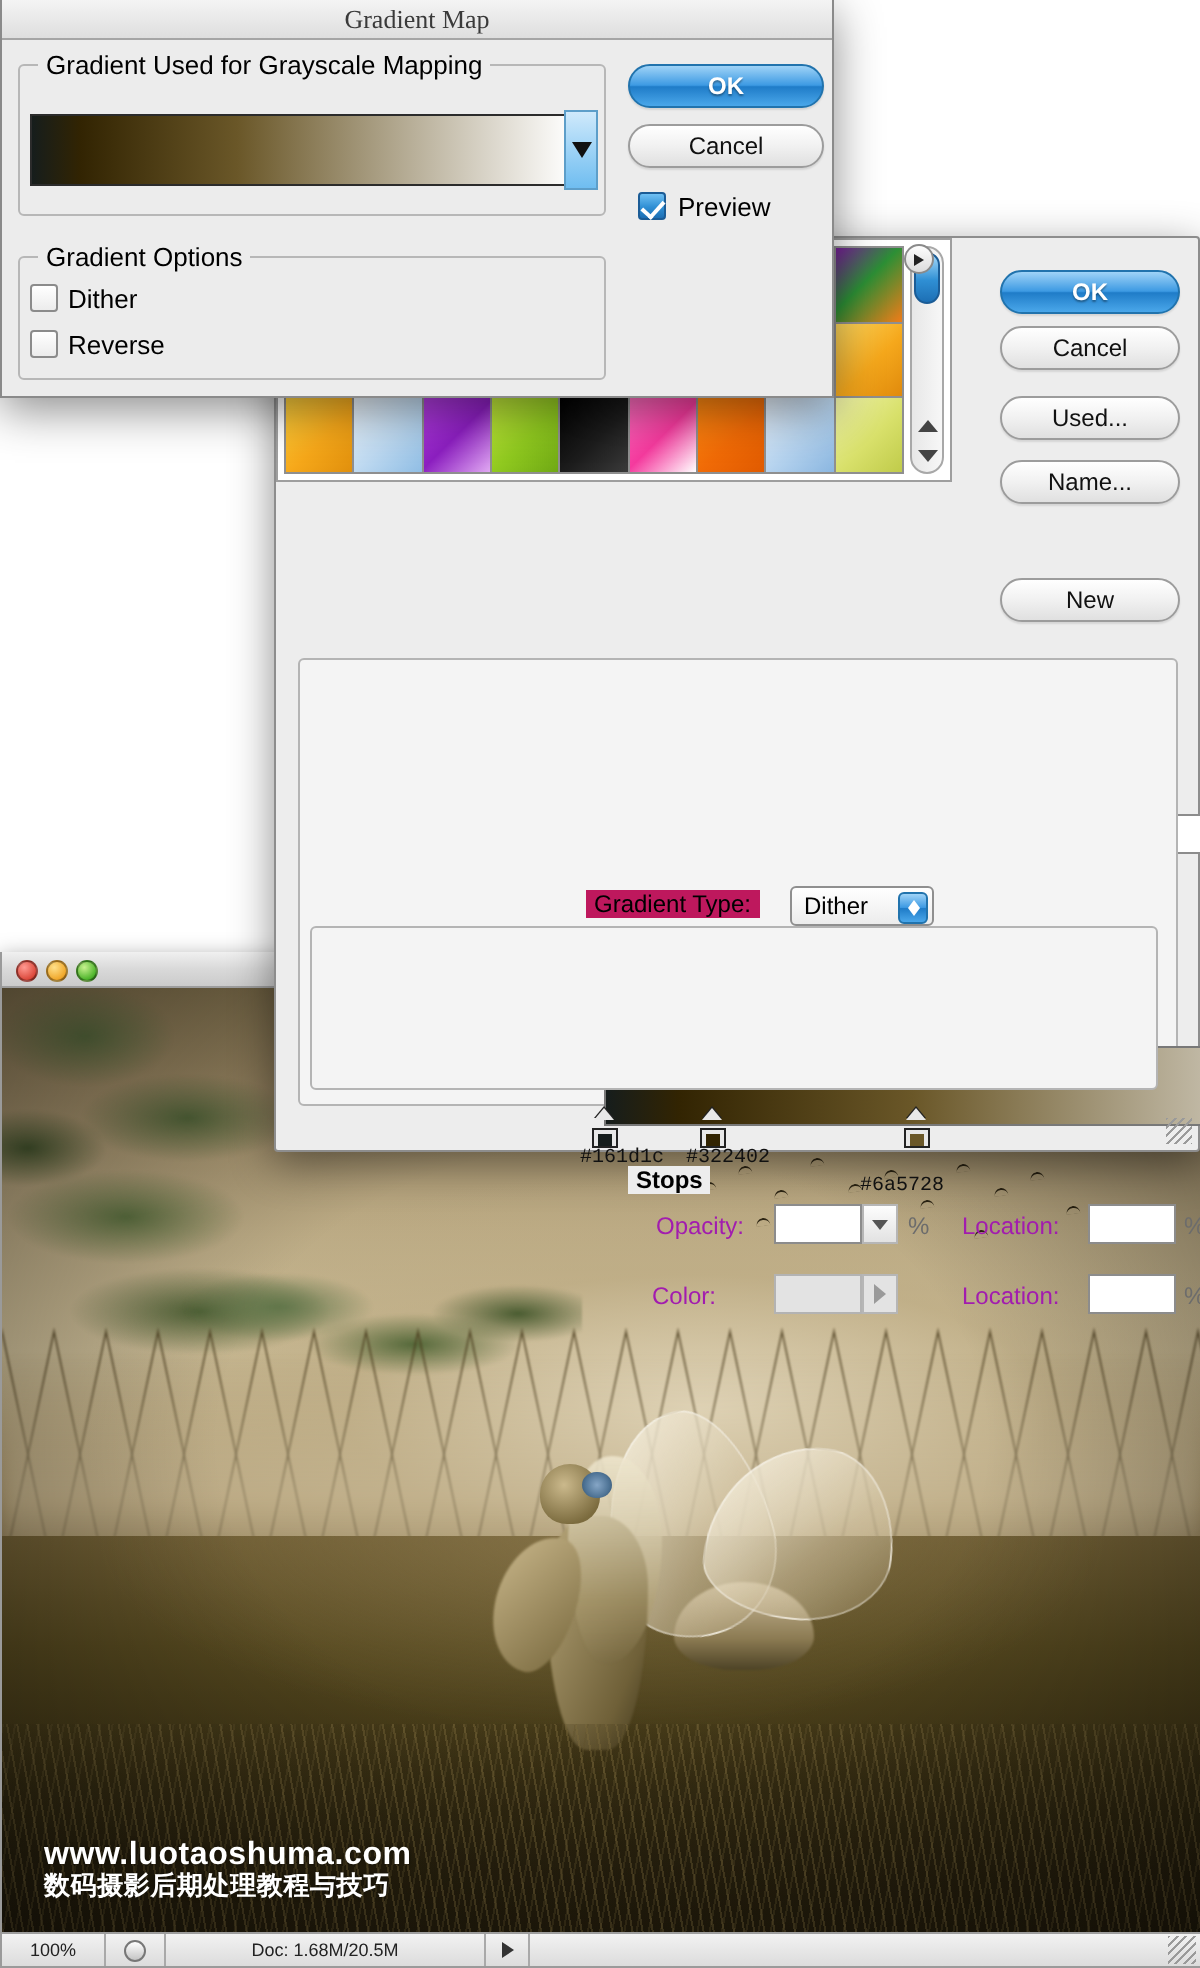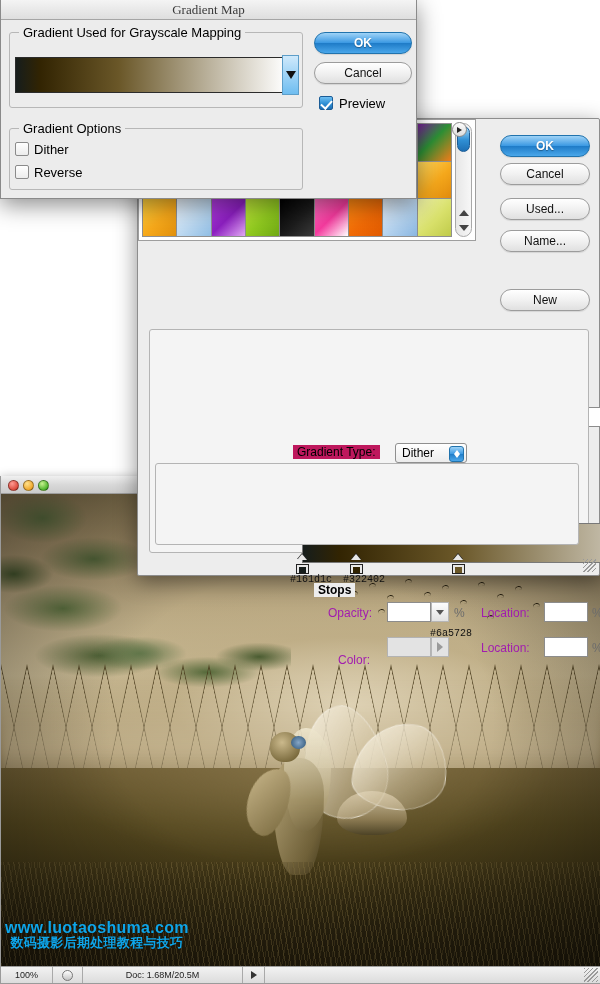--- a/index.html
+++ b/index.html
@@ -134,23 +134,23 @@
   }
   .foreground-grass {
     position:absolute; left:0; bottom:0; width:100%; height:22%;
     background:
       repeating-linear-gradient(80deg, rgba(122,104,58,.45) 0 1px, rgba(0,0,0,0) 1px 5px),
       repeating-linear-gradient(100deg, rgba(96,82,44,.4) 0 1px, rgba(0,0,0,0) 1px 6px),
       linear-gradient(to bottom, rgba(58,48,22,.2), #241d0c);
   }
 
   #watermark {
-    position:absolute; left:4px; bottom:16px; line-height:1.05;
-    color:#0ea5e9; font-weight:bold; letter-spacing:.3px;
-    text-shadow:0 0 2px rgba(0,0,0,.5); pointer-events:none;text-align:center;
+    position:absolute; left:21px; bottom:16px; line-height:1.05;
+    color:#ffffff; font-weight:bold; letter-spacing:.3px;
+    text-shadow:0 0 2px rgba(0,0,0,.5); pointer-events:none;
   }
   #watermark .wm1 { font-size:16px; }
   #watermark .wm2 { font-size:13px; }
 
   #doc-statusbar {
     position:absolute; left:0; bottom:0; width:600px; height:17px;
     background:linear-gradient(to bottom,#f2f2f2,#dcdcdc);
     border-top:1px solid #9d9d9d;
     display:flex; align-items:center; font-size:9px; color:#222;
   }
@@ -500,37 +500,37 @@
       <div class="sw" style="background:#322402;"></div>
   </div>
   <div class="stop-bot" style="left:314px; top:440px;">
     <div class="pt"></div>
       <div class="house"></div>
       <div class="sw" style="background:#6a5728;"></div>
   </div>
 
   <span class="hexlabel" style="left:152px; top:455px;">#161d1c</span>
   <span class="hexlabel" style="left:205px; top:455px;">#322402</span>
-  <span class="hexlabel" style="left:292px; top:469px;margin-top:40px;">#6a5728</span>
+  <span class="hexlabel" style="left:292px; top:469px;">#6a5728</span>
 
   <div class="panel-group" id="stops-group"></div>
   <span id="stops-legend">Stops</span>
 
   <span class="fld-label dim" style="left:190px; top:487px;">Opacity:</span>
   <div class="txtfield" style="left:249px; top:483px; width:44px;"></div>
   <div style="position:absolute; left:293px; top:483px; width:18px; height:20px; background:linear-gradient(to bottom,#fdfdfd,#e2e2e2); border:1px solid #b6b6b6; display:flex; align-items:center; justify-content:center;">
     <i style="width:0;height:0;border-left:4px solid transparent;border-right:4px solid transparent;border-top:5px solid #555;display:block;"></i>
   </div>
   <span class="pct" style="left:316px; top:487px;">%</span>
 
   <span class="fld-label dim" style="left:343px; top:487px;">Location:</span>
   <div class="txtfield" style="left:406px; top:483px; width:44px;"></div>
   <span class="pct" style="left:454px; top:487px;">%</span>
 
-  <span class="fld-label dim" style="left:200px; top:522px;margin-top:12px;">Color:</span>
+  <span class="fld-label dim" style="left:188px; top:522px;">Color:</span>
   <div class="txtfield dim" style="left:249px; top:518px; width:44px;"></div>
   <div style="position:absolute; left:293px; top:518px; width:18px; height:20px; background:#e3e3e3; border:1px solid #b6b6b6; display:flex; align-items:center; justify-content:center;">
     <i style="width:0;height:0;border-top:5px solid transparent;border-bottom:5px solid transparent;border-left:6px solid #9a9a9a;display:block;"></i>
   </div>
 
   <span class="fld-label dim" style="left:343px; top:522px;">Location:</span>
   <div class="txtfield" style="left:406px; top:518px; width:44px;"></div>
   <span class="pct" style="left:454px; top:522px;">%</span>
 
   <span id="ge-growbox"></span>

